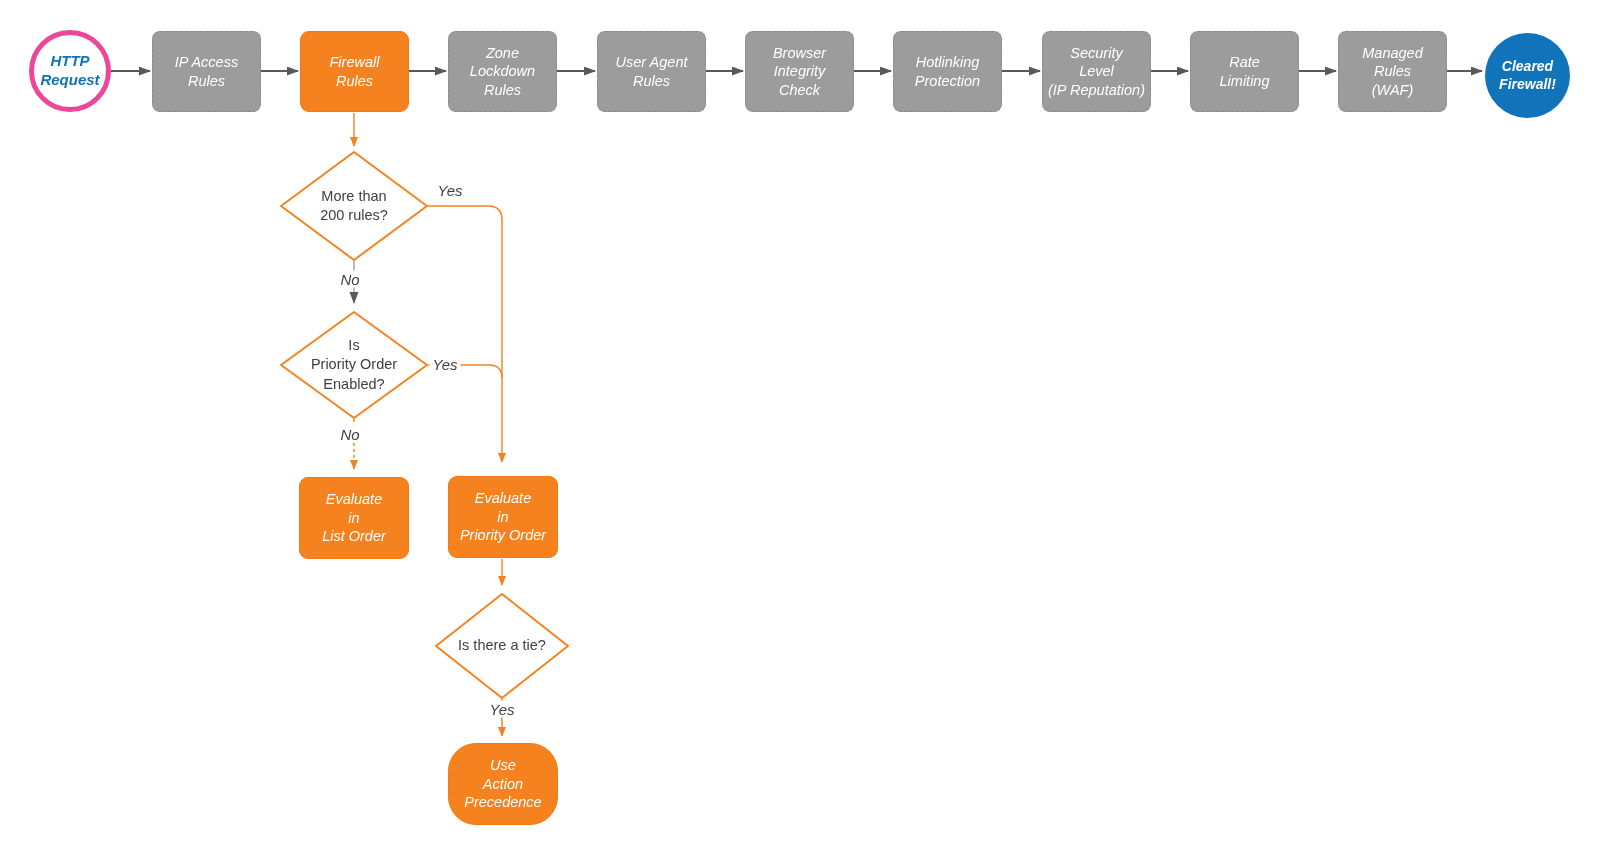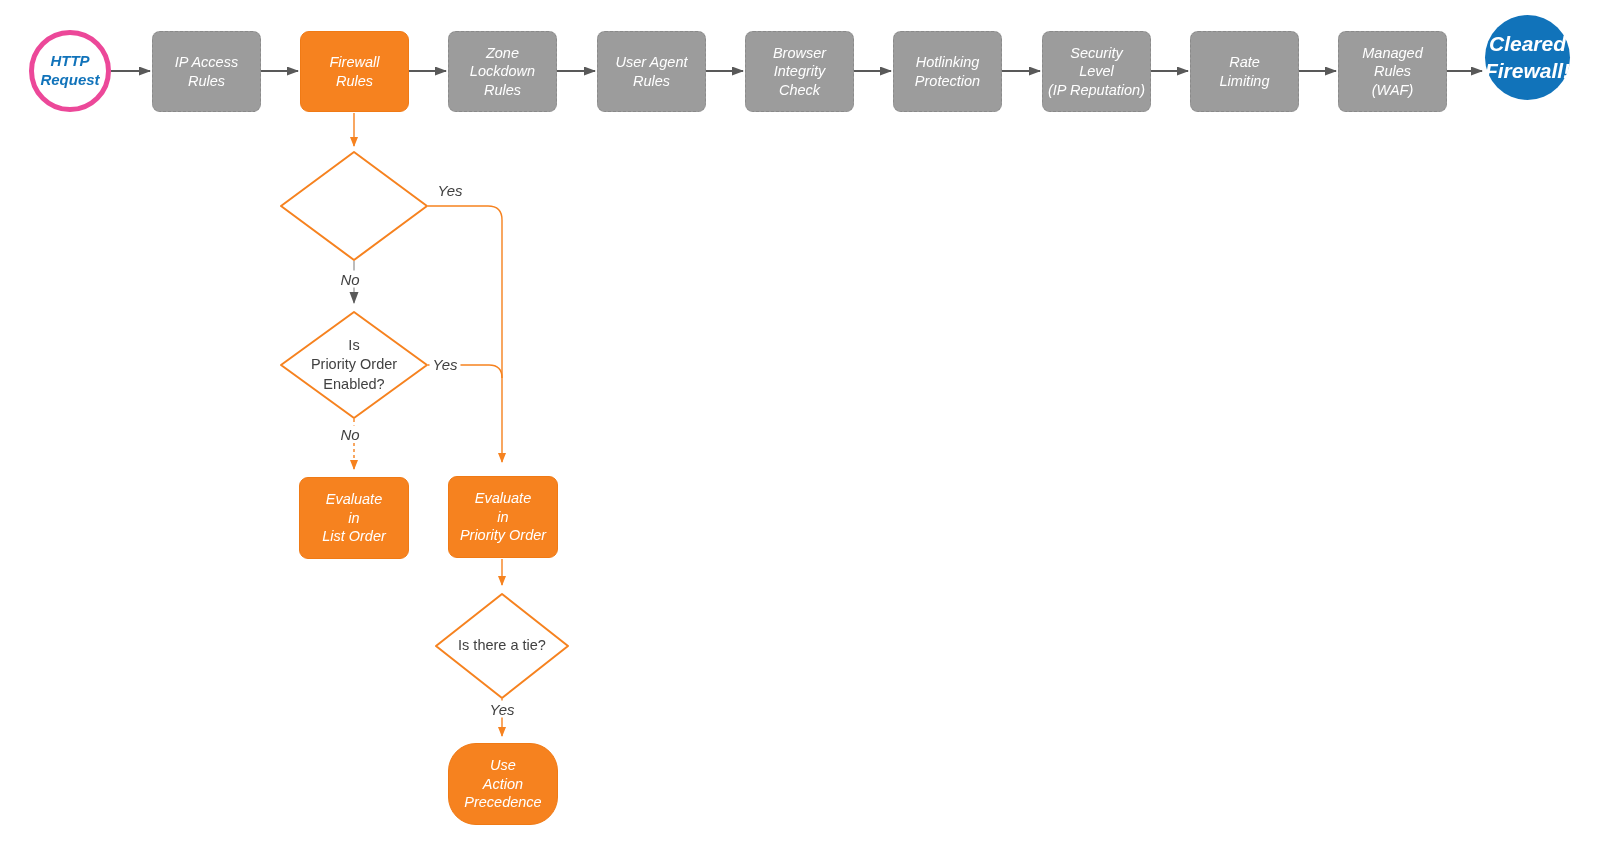--- a/index.html
+++ b/index.html
@@ -24,21 +24,21 @@
   .stage-orange{width:109px;height:81px;top:31px;}
   .action{width:110px;height:82px;}
   .circle{
     border-radius:50%;font-weight:bold;font-style:italic;font-size:15px;line-height:1.25;
   }
   .circle-start{
     left:29px;top:30px;width:82px;height:82px;background:#ffffff;
     border:5px solid #ec4899;color:#1173BA;
   }
   .circle-end{
-    left:1485px;top:15px;width:85px;height:85px;background:#1173BA;color:#ffffff;font-size:21px;
+    left:1485px;top:33px;width:85px;height:85px;background:#1173BA;color:#ffffff;font-size:14px;
   }
   .dtext{
     position:absolute;display:flex;align-items:center;justify-content:center;text-align:center;
     white-space:pre-line;color:#414141;font-size:14.5px;line-height:1.32;
   }
   .elabel{
     position:absolute;transform:translate(-50%,-50%);font-style:italic;color:#3F3F3F;
     font-size:15px;padding:0 3px;
   }
   .elabel.onwire{background:#ffffff;}
@@ -109,20 +109,22 @@
 Level
 (IP Reputation)</div>
   <div class="node gbox" style="left:1190px;">Rate
 Limiting</div>
   <div class="node gbox" style="left:1338px;">Managed
 Rules
 (WAF)</div>
   <div class="node circle circle-end">Cleared
 Firewall!</div>
 
+  <div class="dtext" style="left:289px;top:178px;width:130px;height:56px;">More than
+200 rules?</div>
   <div class="dtext" style="left:289px;top:336px;width:130px;height:58px;">Is
 Priority Order
 Enabled?</div>
   <div class="dtext" style="left:437px;top:631px;width:130px;height:30px;">Is there a tie?</div>
 
   <div class="node obox action" style="left:299px;top:477px;">Evaluate
 in
 List Order</div>
   <div class="node obox action" style="left:448px;top:476px;">Evaluate
 in

